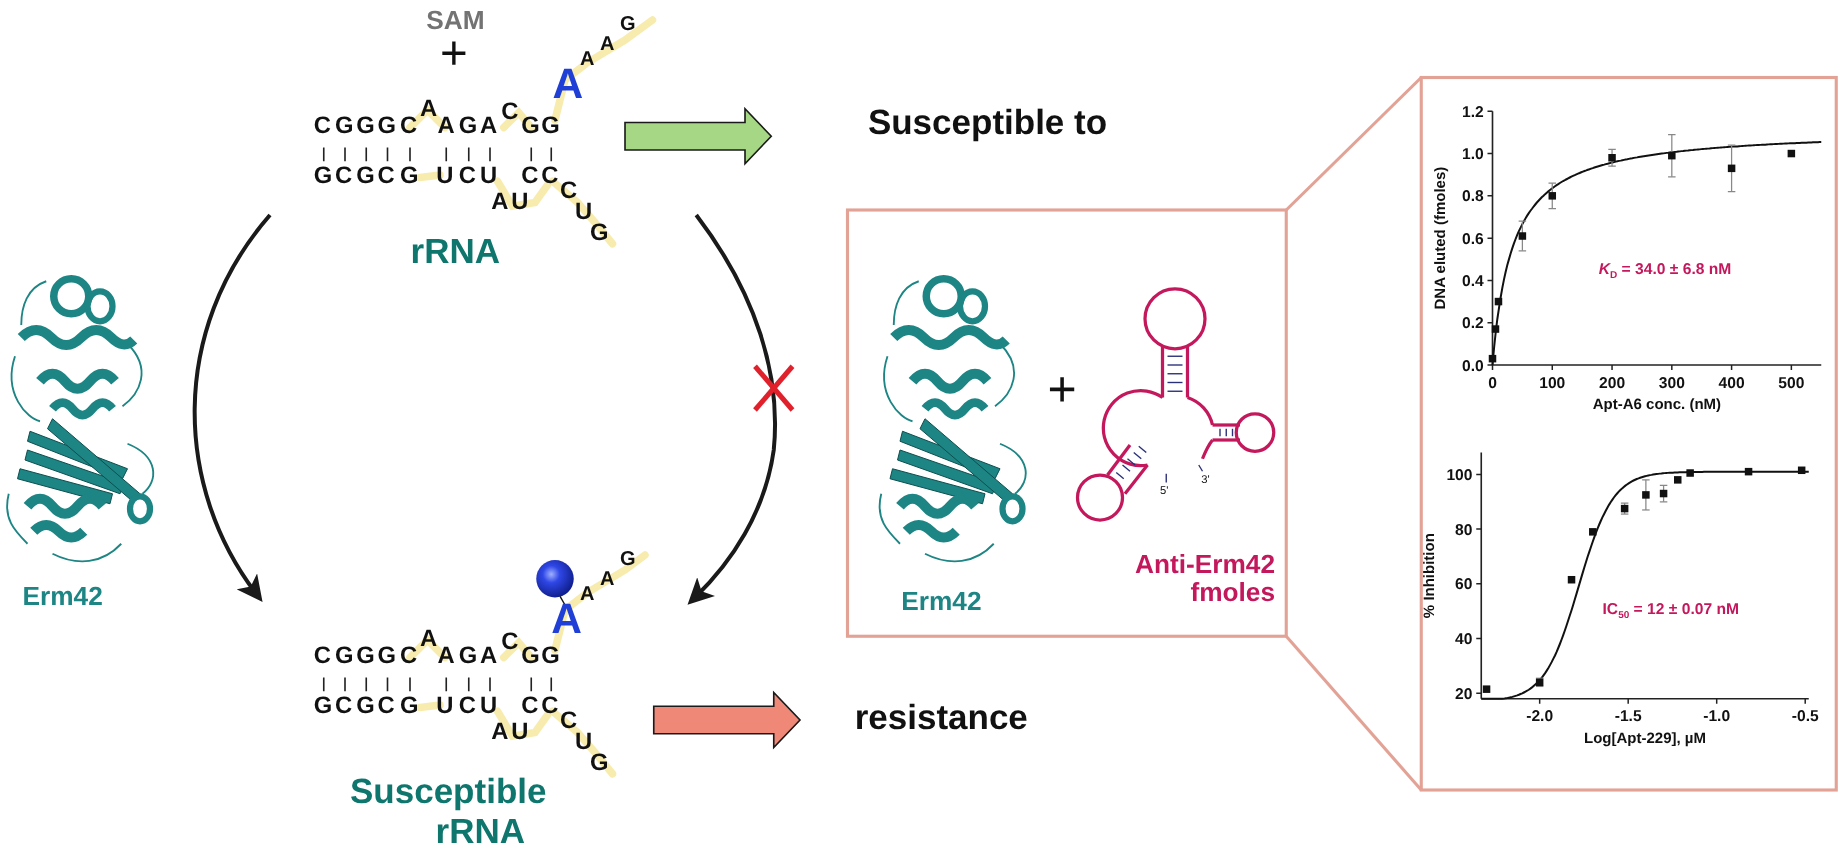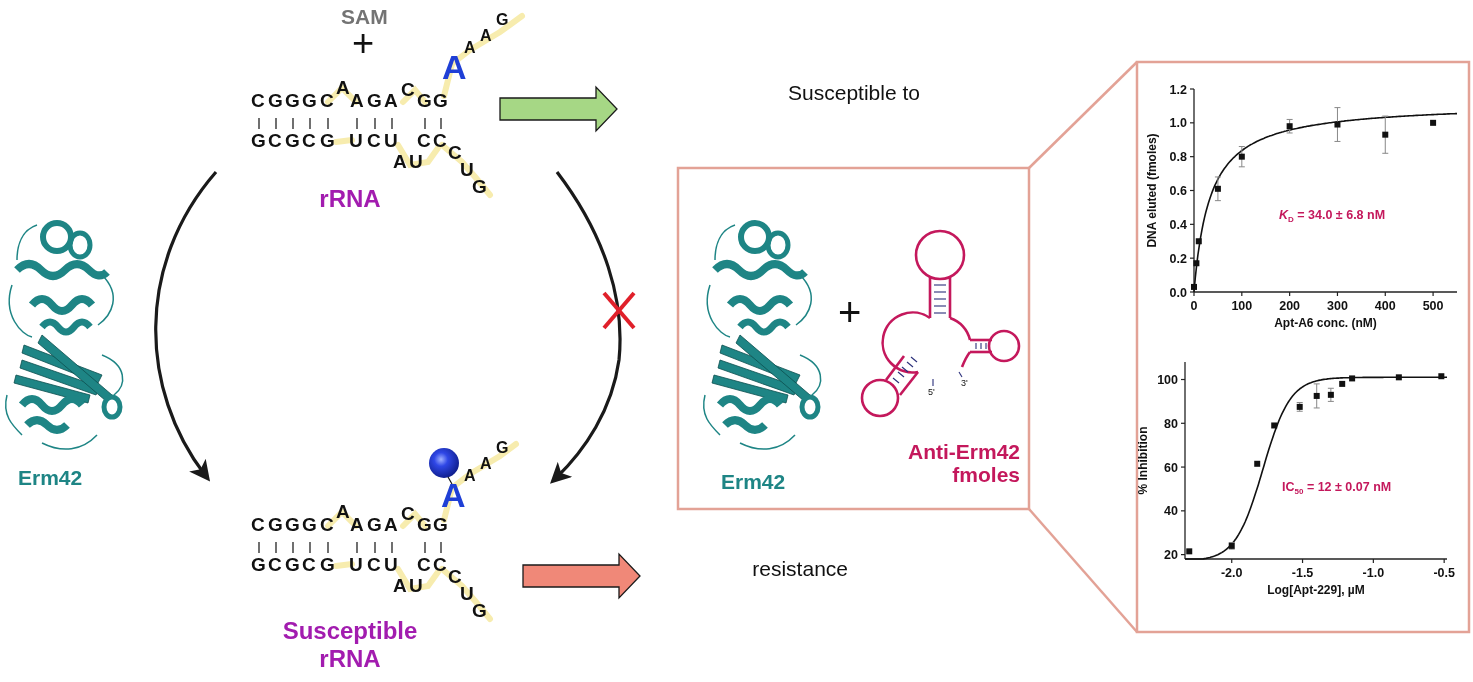--- a/index.html
+++ b/index.html
@@ -1,23 +1,23 @@
 <!DOCTYPE html>
 <html><head>
 <meta charset="utf-8">
 <style>
   html, body { margin:0; padding:0; background:#ffffff; }
   body { width:1473px; height:682px; position:relative; overflow:hidden; font-family:"Liberation Sans", sans-serif; }
   .abs { position:absolute; }
   .bold { font-weight:bold; }
   .nt { position:absolute; font-family:"Liberation Sans", sans-serif; font-weight:bold; font-size:19px; color:#111; line-height:1; }
-  .label-navy { color:#a21caf; font-weight:bold; font-size:24px; text-align:center; line-height:1.15; }
+  .label-navy { color:#0f766e; font-weight:bold; font-size:28px; text-align:right; line-height:1.15; }
   .label-teal { color:#1e8585; font-weight:bold; font-size:21px; }
   .label-magenta { color:#c4185c; font-weight:bold; font-size:21px; text-align:right; line-height:1.1; }
-  .outcome { color:#111; font-weight:normal; font-size:21px; text-align:right; line-height:1.25; }
+  .outcome { color:#111; font-weight:bold; font-size:28px; text-align:center; line-height:1.25; }
   svg text { font-family:"Liberation Sans", sans-serif; }
 </style>
 </head>
 <body>
 
 <svg class="abs" style="left:0;top:0" width="1473" height="682">
   <defs>
     <marker id="blackhead" viewBox="0 0 10 10" refX="6" refY="5" markerWidth="6.5" markerHeight="6.5" orient="auto-start-reverse">
       <path d="M0,0 L10,5 L0,10 L2.5,5 z" fill="#1a1a1a"></path>
     </marker>

